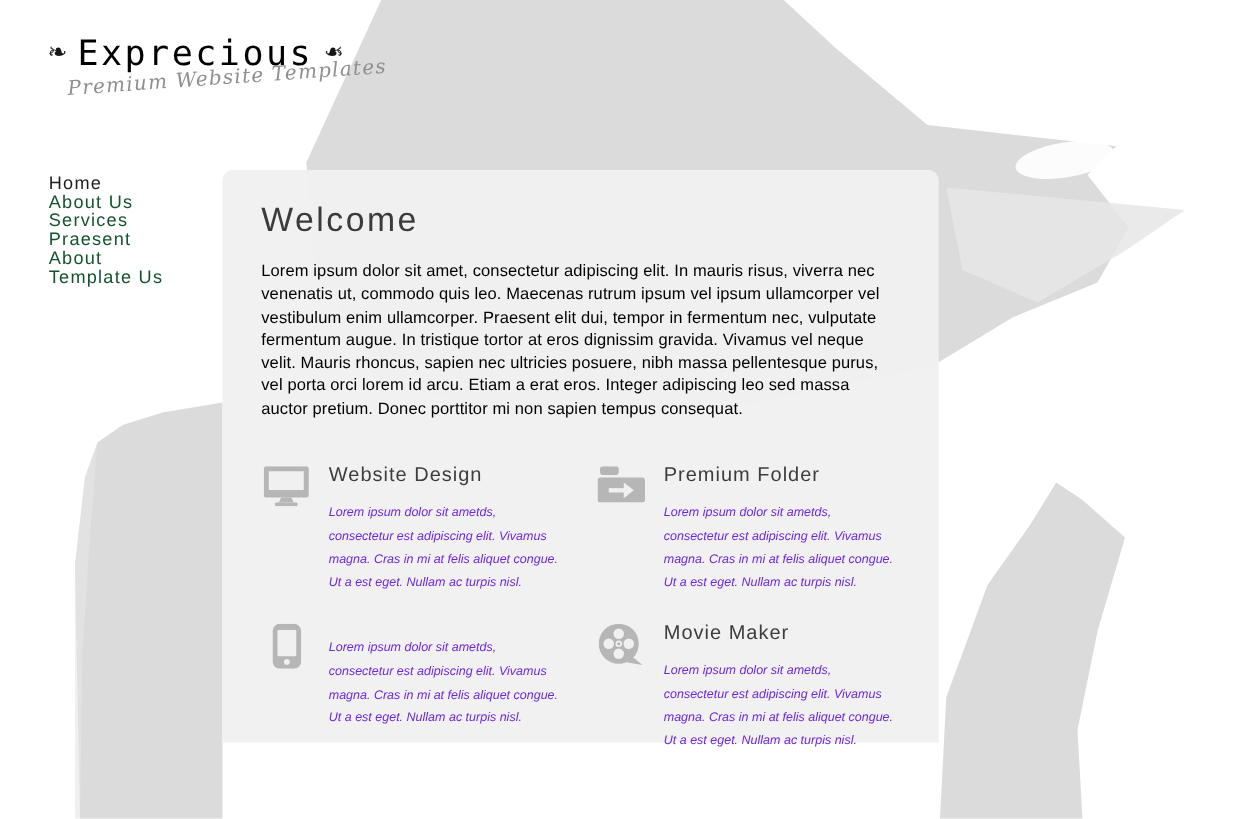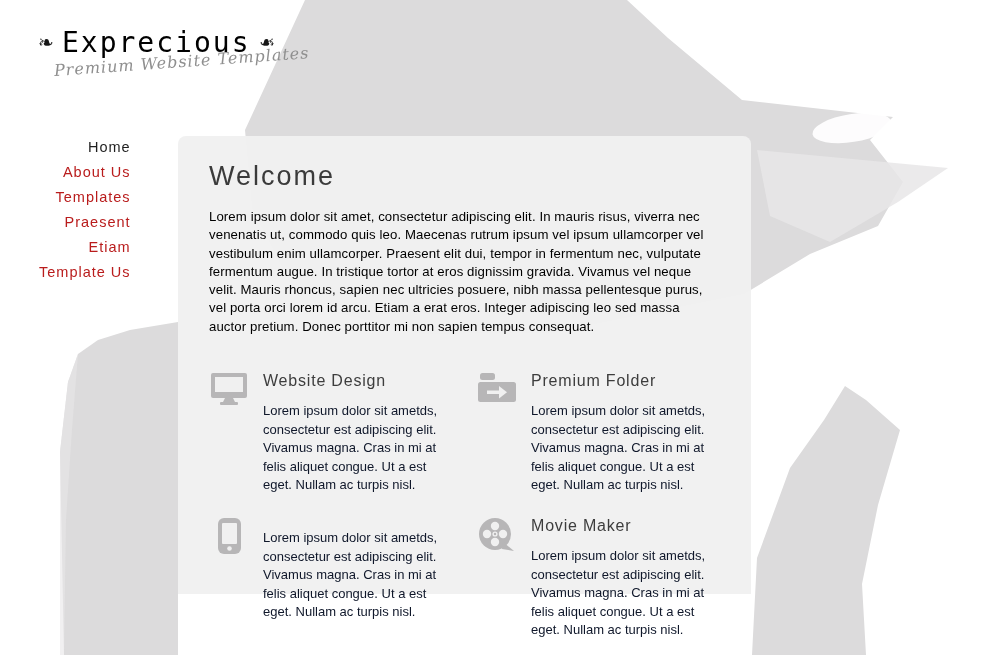--- a/index.html
+++ b/index.html
@@ -21,24 +21,24 @@
   .ornament{font-size:19px;color:#161616;line-height:1;display:inline-block;}
   .ornament.flip{transform:scaleX(-1);}
   .logo-tagline{
     font-family:"DejaVu Serif", serif;font-style:italic;
     font-size:16px;color:#8f8f8f;letter-spacing:1px;
     margin:2px 0 0 16px;transform:rotate(-4deg);transform-origin:left center;
     white-space:nowrap;
   }
 
   
-  .nav{position:absolute;left:39px;top:140px;z-index:3;display:flex;flex-direction:column;gap:10px;align-items:flex-end;}
+  .nav{position:absolute;left:39px;top:140px;z-index:3;display:flex;flex-direction:column;}
   .nav-item{
     font-size:14.5px;letter-spacing:1px;line-height:15px;
-    color:#b91c1c;text-decoration:none;cursor:pointer;white-space:nowrap;
+    color:#14532d;text-decoration:none;cursor:pointer;white-space:nowrap;
   }
   .nav-item.active{color:#1f1f1f;}
 
   
   .panel{
     position:absolute;left:178px;top:136px;width:573px;height:458px;
     background:rgba(240,240,240,0.96);
     border-radius:8px 8px 0 0;z-index:2;box-sizing:border-box;
     padding:24px 34px 0 31px;
   }
@@ -55,21 +55,21 @@
     column-gap:28px;row-gap:22px;
   }
   .feature{display:flex;gap:14px;}
   .feature-iconbox{flex:0 0 40px;width:40px;display:flex;justify-content:center;align-items:flex-start;padding-top:1px;}
   .feature-body{flex:1;min-width:0;}
   .feature-title{
     margin:0;font-weight:normal;font-size:16px;line-height:18px;
     color:#3d3d3d;letter-spacing:0.8px;
   }
   .feature-text{
-    margin:12px 0 0 0;font-size:13px;line-height:18.6px;color:#0f172a;
+    margin:12px 0 0 0;font-size:10px;line-height:18.6px;color:#6d28d9;font-style:italic;
   }
 </style>
 </head>
 <body>
 
 <svg class="bg-art" viewBox="0 0 1006 655" xmlns="http://www.w3.org/2000/svg" aria-hidden="true">
 
   <polygon fill="#dcdbdc" points="305,0 627,0 668,38 742,100 893,117 870,140 903,182 878,226 810,254 744,294 640,315 550,333 420,334 300,303 252,208 245,130"></polygon>
 
   <ellipse fill="#ffffff" opacity="0.92" cx="852" cy="128" rx="40" ry="14" transform="rotate(-9 852 128)"></ellipse>
@@ -87,23 +87,23 @@
     <span class="ornament">❧</span>
     <span class="logo-title">Exprecious</span>
     <span class="ornament flip">❧</span>
   </div>
   <div class="logo-tagline">Premium Website Templates</div>
 </div>
 
 <nav class="nav">
   <a class="nav-item active">Home</a>
   <a class="nav-item">About Us</a>
-  <a class="nav-item">Templates</a>
+  <a class="nav-item">Services</a>
   <a class="nav-item">Praesent</a>
-  <a class="nav-item">Etiam</a>
+  <a class="nav-item">About</a>
   <a class="nav-item">Template Us</a>
 </nav>
 
 <main class="panel">
   <h1 class="welcome">Welcome</h1>
   <p class="intro">Lorem ipsum dolor sit amet, consectetur adipiscing elit. In mauris risus, viverra nec venenatis ut, commodo quis leo. Maecenas rutrum ipsum vel ipsum ullamcorper vel vestibulum enim ullamcorper. Praesent elit dui, tempor in fermentum nec, vulputate fermentum augue. In tristique tortor at eros dignissim gravida. Vivamus vel neque velit. Mauris rhoncus, sapien nec ultricies posuere, nibh massa pellentesque purus, vel porta orci lorem id arcu. Etiam a erat eros. Integer adipiscing leo sed massa auctor pretium. Donec porttitor mi non sapien tempus consequat.</p>
 
   <div class="features">
 
     <section class="feature">

